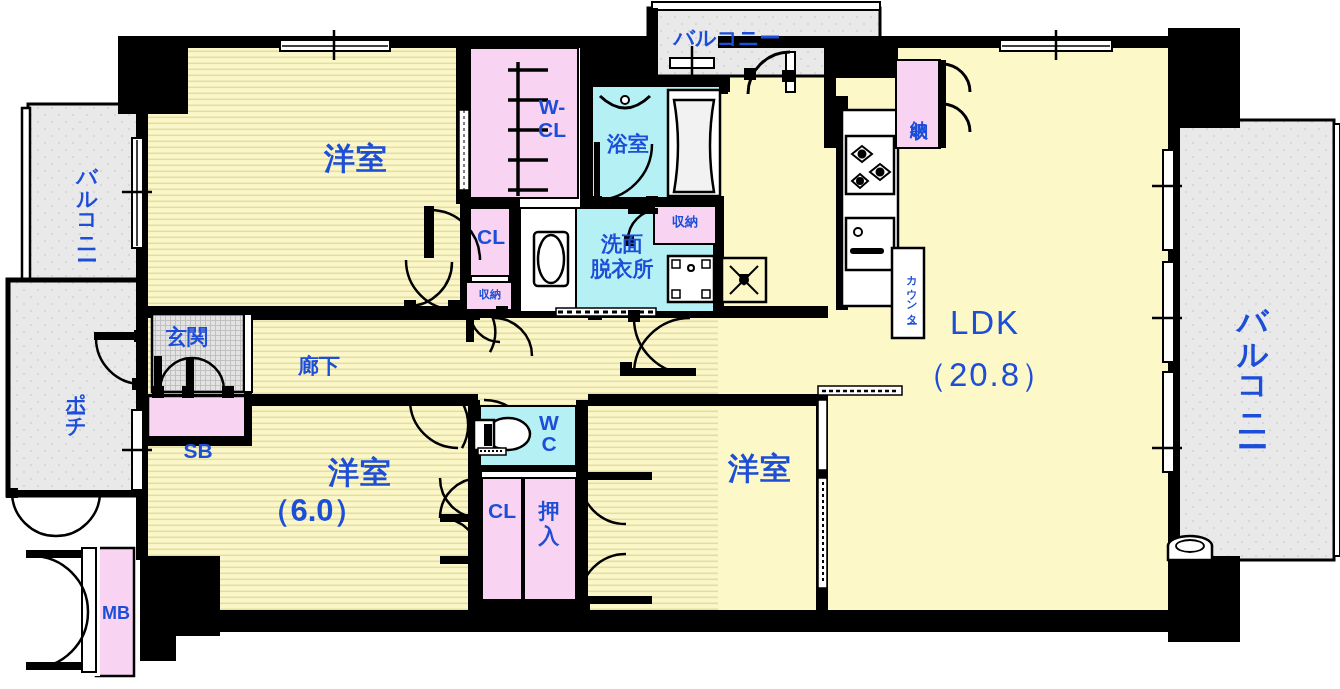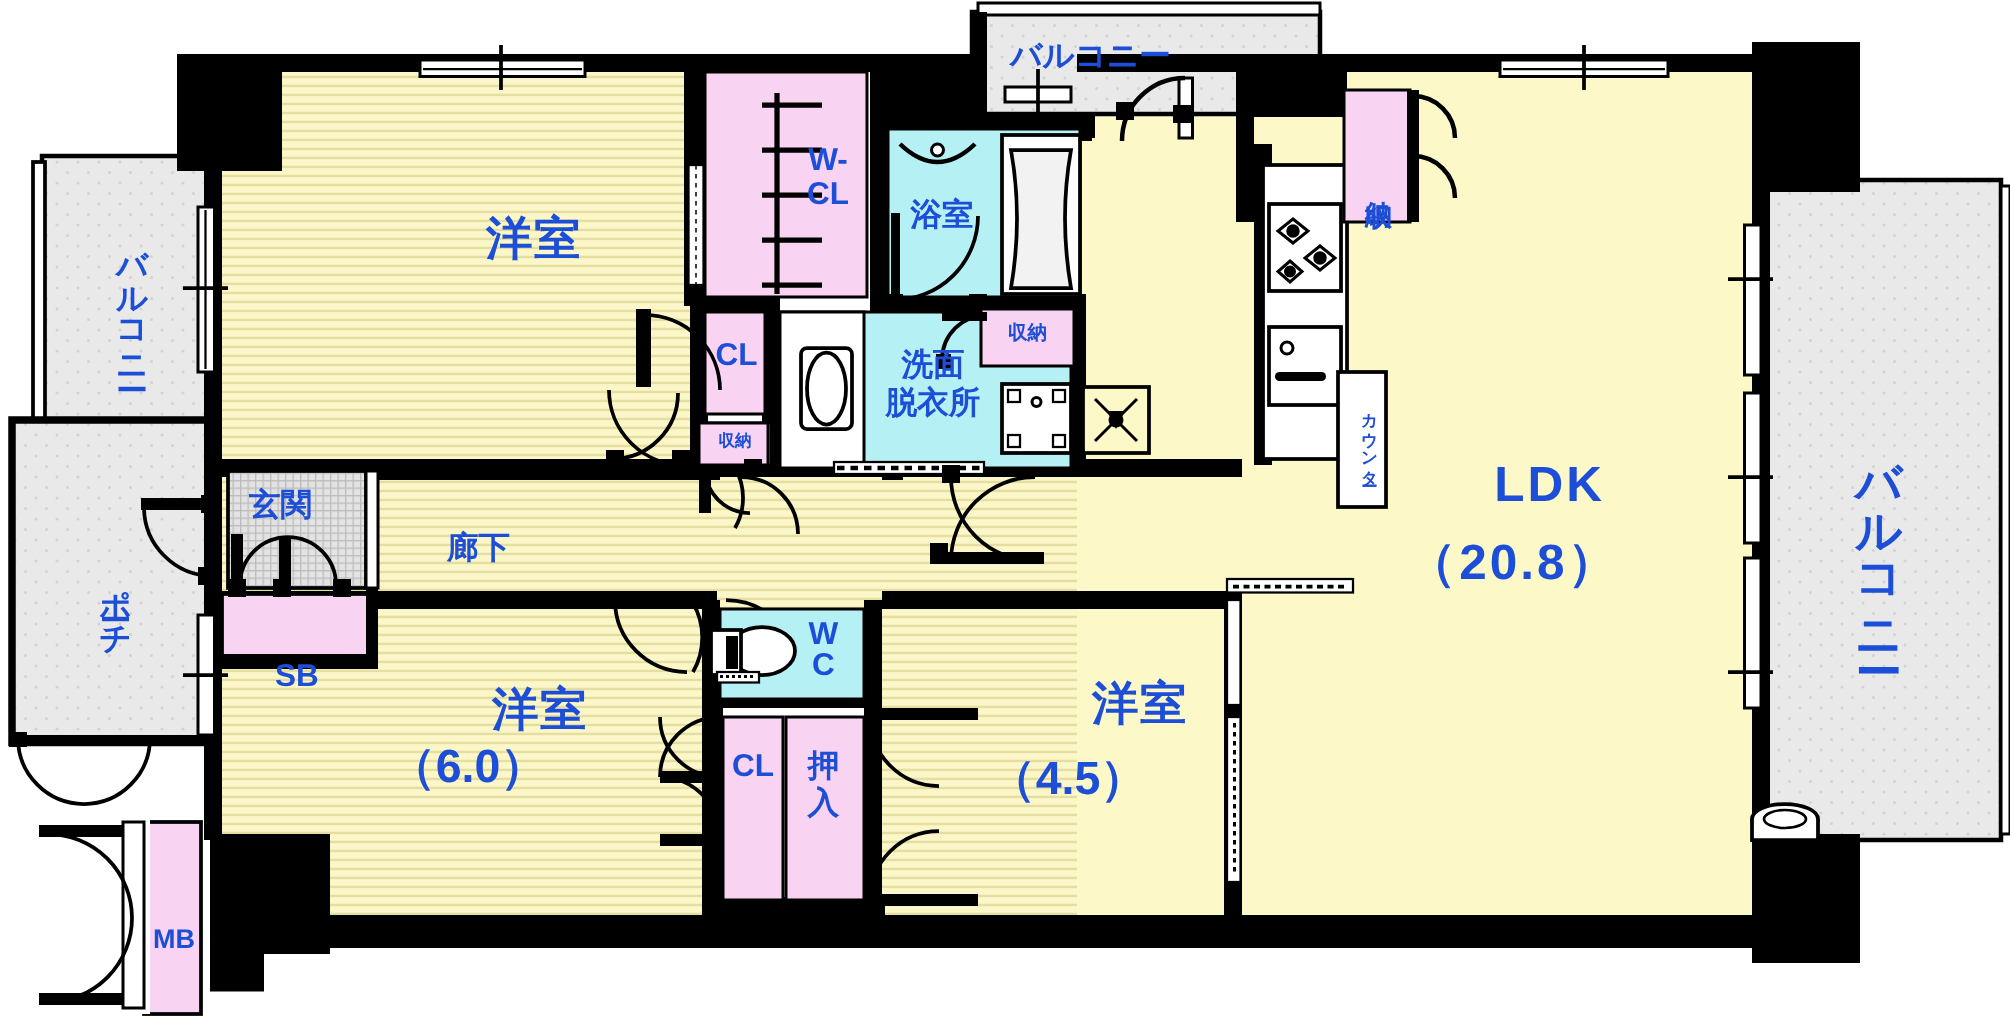--- a/index.html
+++ b/index.html
@@ -39,32 +39,30 @@
     letter-spacing: 1px;
     text-align: right;
   }
   .lbl-room-num {
     font-size: 31px;
     font-weight: 700;
     letter-spacing: 0px;
   }
   .lbl-ldk {
     font-size: 33px;
-    font-weight: 700;
+    font-weight: 400;
     letter-spacing: 2px;
-    text-align: right;
   }
   .lbl-mid {
     font-size: 21px;
     font-weight: 700;
   }
   .lbl-sm {
     font-size: 18px;
     font-weight: 700;
-    margin-top: 13px;
   }
   .lbl-xs {
     font-size: 13px;
     font-weight: 700;
   }
   .lbl-tiny {
     font-size: 11px;
     font-weight: 700;
   }
   .vert {
@@ -451,21 +449,20 @@
     </g>
 
   </svg>
 
   <div class="lbl lbl-room" style="left:228px; top:142px; width:160px;">洋室</div>
 
   <div class="lbl lbl-room" style="left:232px; top:456px; width:160px;">洋室</div>
   <div class="lbl lbl-room-num" style="left:222px; top:494px; width:180px;">（6.0）</div>
 
   <div class="lbl lbl-room" style="left:632px; top:452px; width:160px;">洋室</div>
-  <div class="lbl lbl-room-num" style="left:622px; top:502px; width:180px;">（4.5）</div>
 
   <div class="lbl lbl-ldk" style="left:900px; top:305px; width:170px;">LDK</div>
   <div class="lbl lbl-ldk" style="left:890px; top:357px; width:190px;">（20.8）</div>
 
   <div class="lbl lbl-mid" style="left:522px; top:96px; width:60px;">W-
 CL</div>
   <div class="lbl lbl-mid" style="left:472px; top:226px; width:38px;">CL</div>
   <div class="lbl lbl-mid" style="left:483px; top:500px; width:38px;">CL</div>
 
   <div class="lbl lbl-mid" style="left:594px; top:133px; width:68px;">浴室</div>

